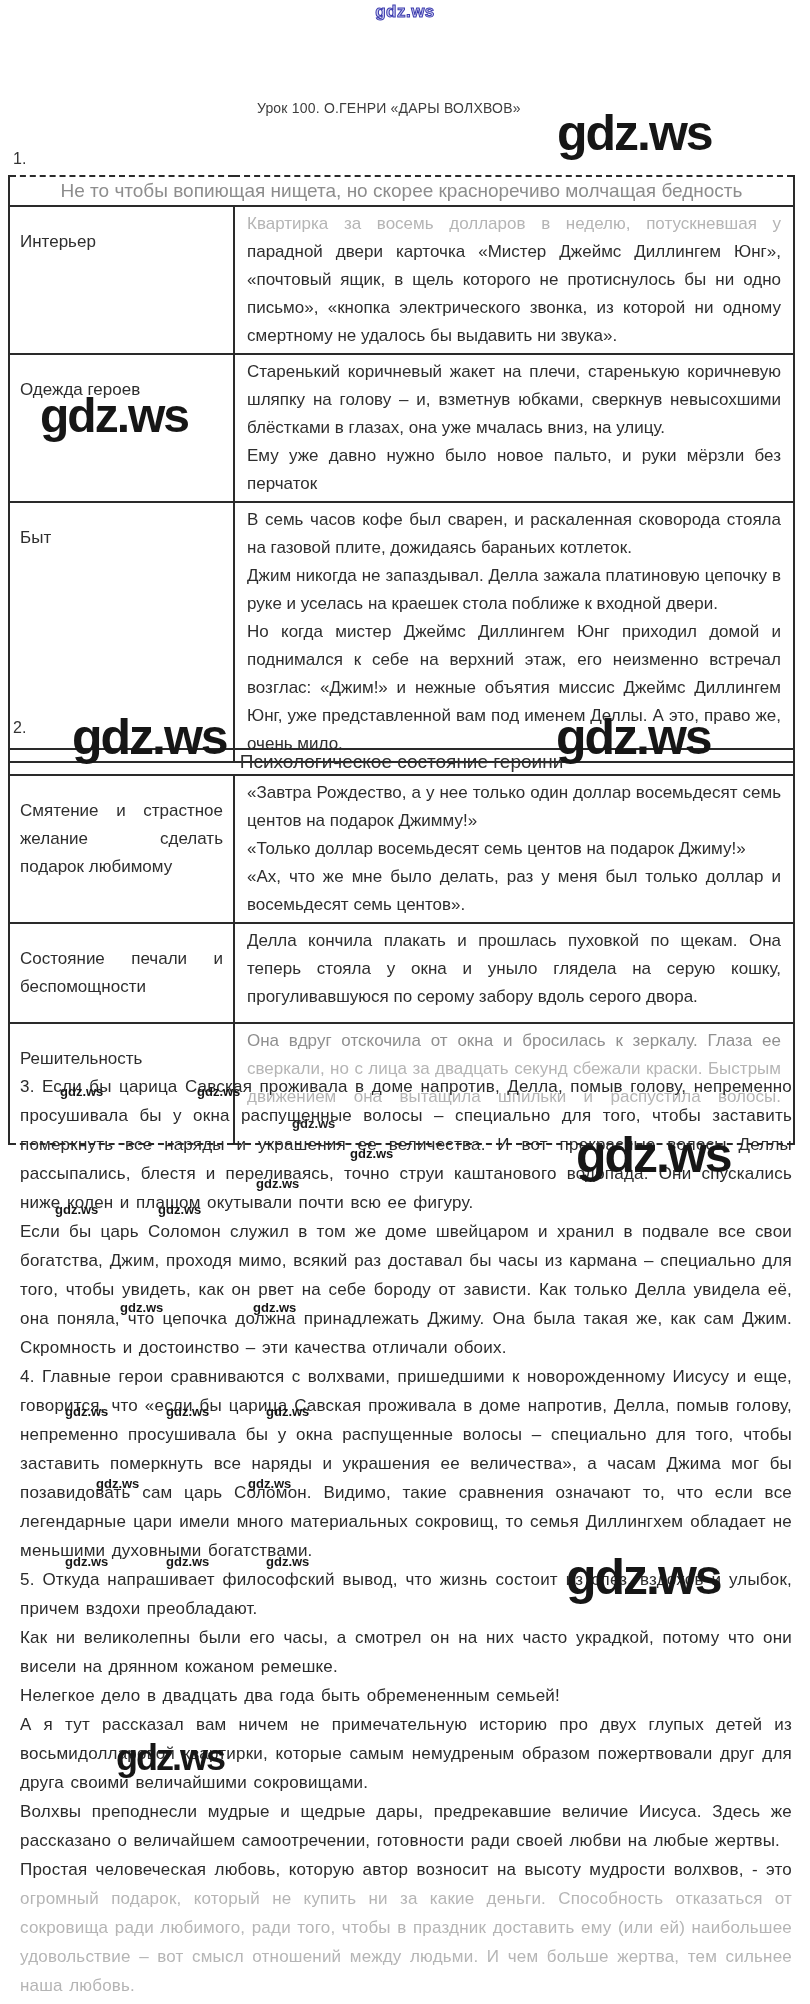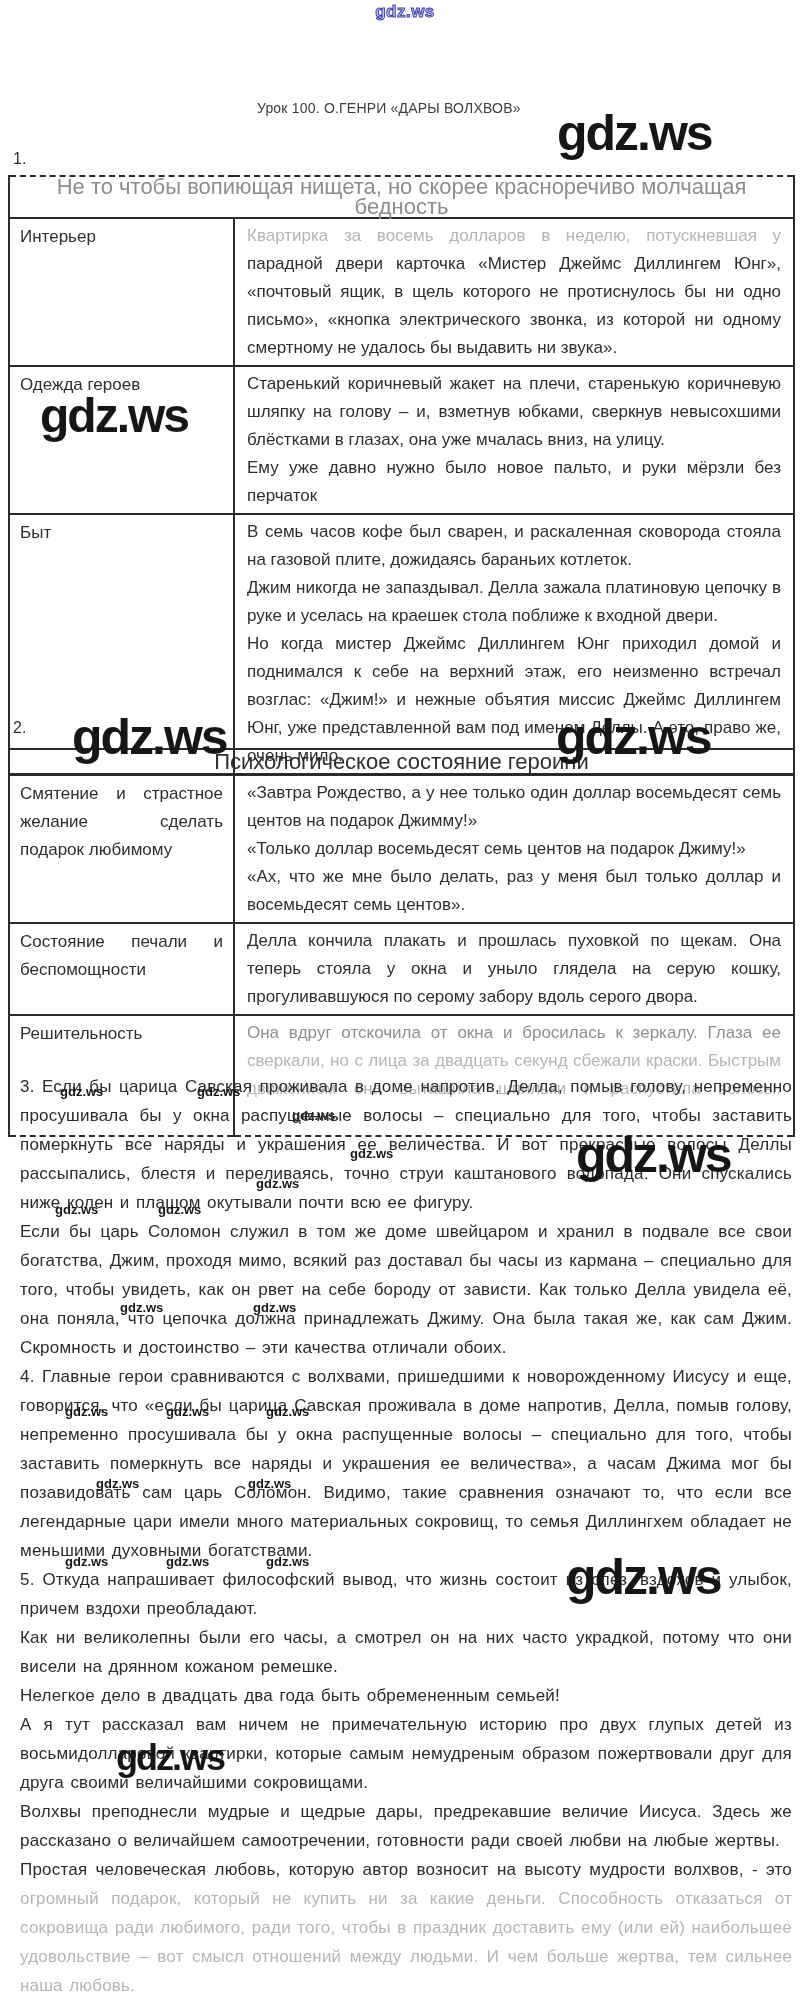--- a/index.html
+++ b/index.html
@@ -26,25 +26,25 @@
     position:absolute;left:8px;width:787px;border-collapse:collapse;table-layout:fixed;
     font-size:17px;line-height:28px;color:#2e2e2e;
   }
   #table1{top:175px;}
   #table2{top:748px;}
   td{border:2px solid #2a2a2a;vertical-align:top;}
   #table1 td.thead{border-top-style:dashed;}
   #table2 tbody tr:last-child td{border-bottom-style:dashed;margin-top:42px;}
   td.thead{
     height:28px;text-align:center;vertical-align:middle;padding:0 4px;
-    font-size:22px;line-height:20px;
+    font-size:19px;line-height:20px;
   }
   #table1 td.thead{color:#8d8d8d;}
   #table2 td.thead{color:#2f2f2f;height:24px;text-align:center;}
-  td.c1{padding:4px 10px;text-align:justify;}
+  td.c1{padding:21px 10px;text-align:justify;}
   td.c2{padding:3px 12px;text-align:justify;border-radius:28px;}
   #table1 tbody tr:nth-child(1){height:137px;}
   #table1 tbody tr:nth-child(2){height:142px;}
   #table1 tbody tr:nth-child(3){height:225px;}
   #table2 tbody tr:nth-child(1){height:128px;}
   #table2 tbody tr:nth-child(2){height:85px;}
   #table2 tbody tr:nth-child(3){height:92px;}
   .para{margin:0;}
   .faded{color:#b5b5b5;}
   .faded-mid{color:#8f8f8f;}

